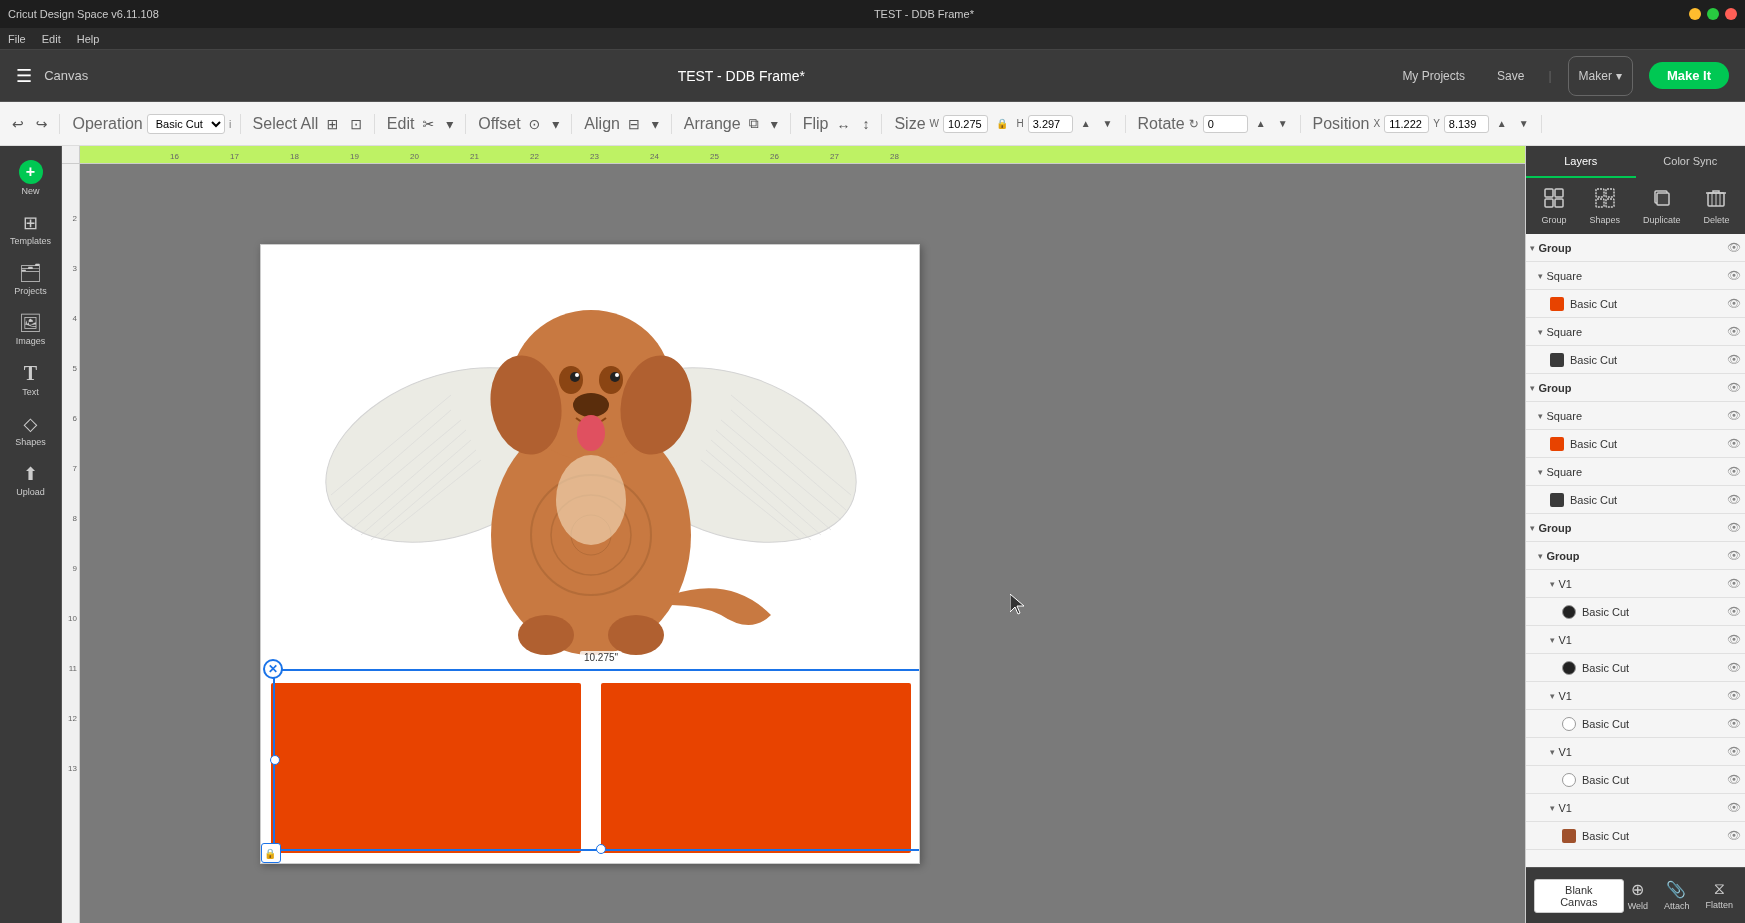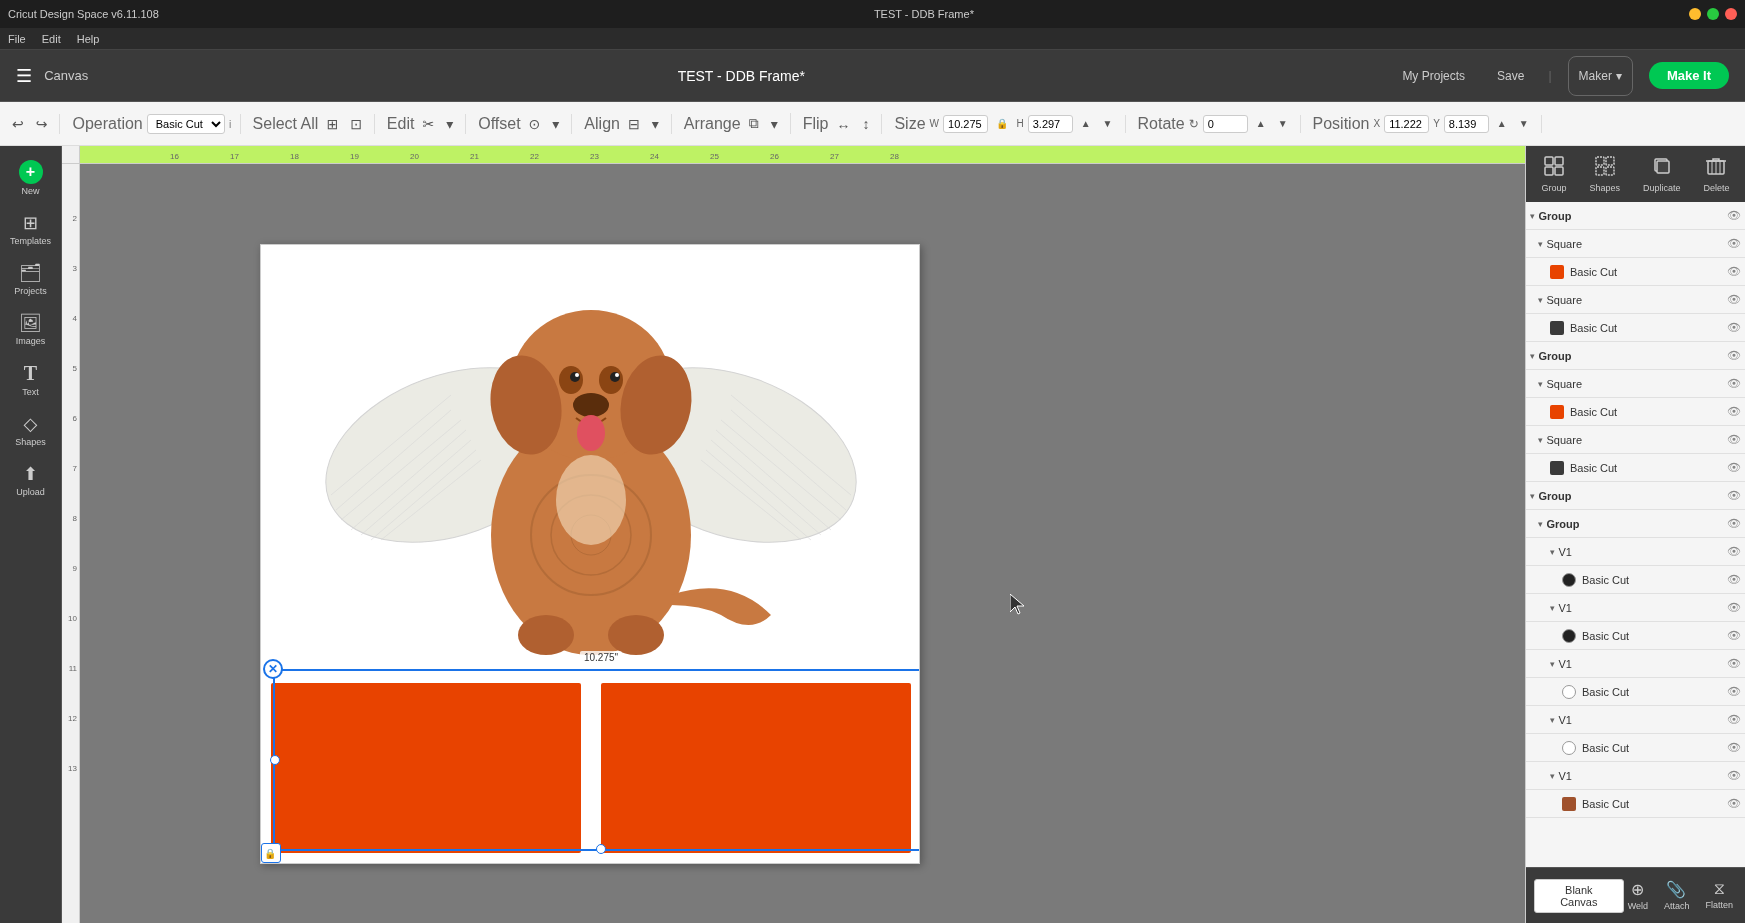--- a/index.html
+++ b/index.html
@@ -602,20 +602,24 @@
           <svg width="16" height="22" viewBox="0 0 16 22">
             <path d="M0 0 L0 18 L5 13 L8 20 L10 19 L7 12 L14 12 Z" fill="#333" stroke="#fff" stroke-width="1"></path>
           </svg>
         </div>
       </div>
     </div>
   </div>
 
   <div id="right-panel">
 
+    <div id="panel-tabs">
+      <div class="panel-tab active">Layers</div>
+      <div class="panel-tab">Color Sync</div>
+    </div>
 
     <div id="panel-actions">
       <div class="panel-action">
         <div class="panel-action-icon">
           <svg width="22" height="22" viewBox="0 0 22 22">
               <rect x="2" y="2" width="8" height="8" fill="none" stroke="#ccc" stroke-width="1.5" rx="1"></rect>
               <rect x="12" y="2" width="8" height="8" fill="none" stroke="#ccc" stroke-width="1.5" rx="1"></rect>
               <rect x="2" y="12" width="8" height="8" fill="none" stroke="#ccc" stroke-width="1.5" rx="1"></rect>
               <rect x="12" y="12" width="8" height="8" fill="none" stroke="#ccc" stroke-width="1.5" rx="1"></rect>
             </svg>

